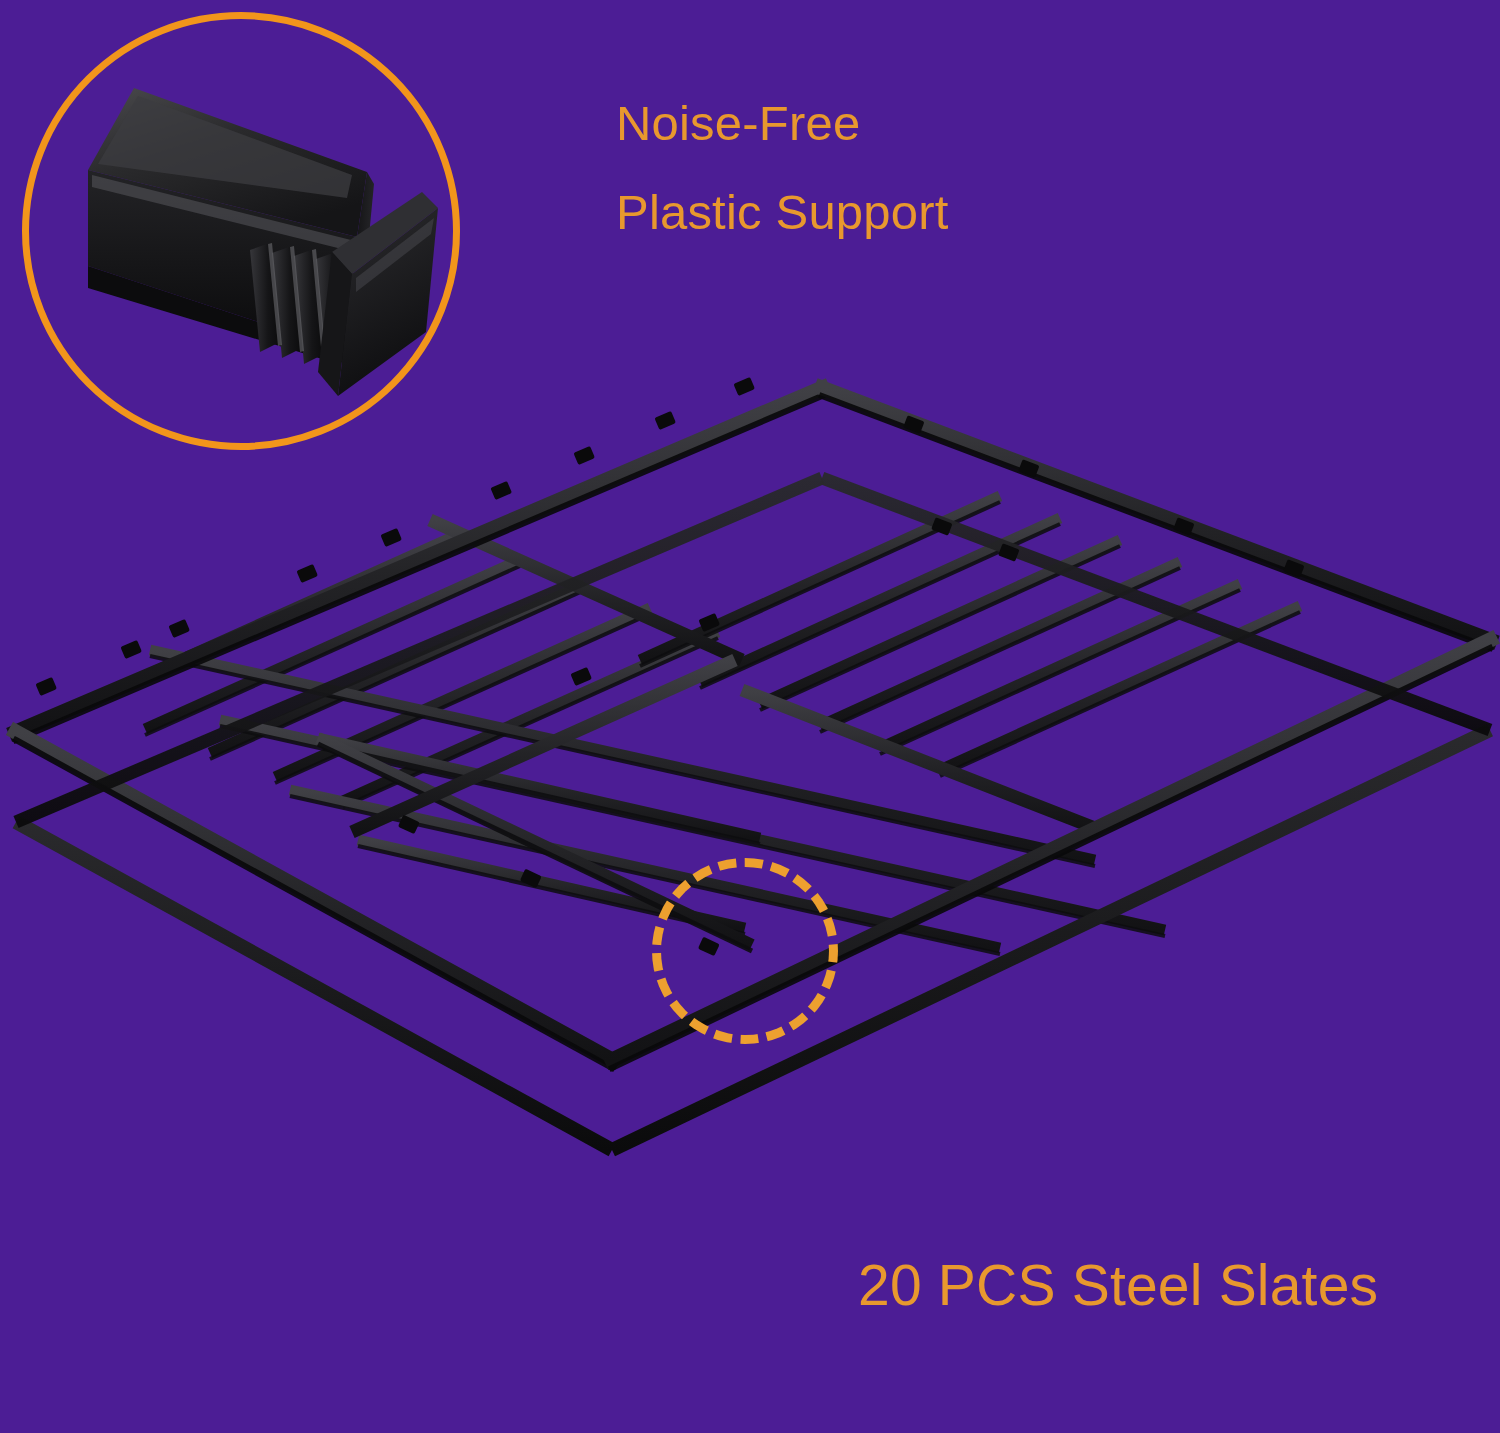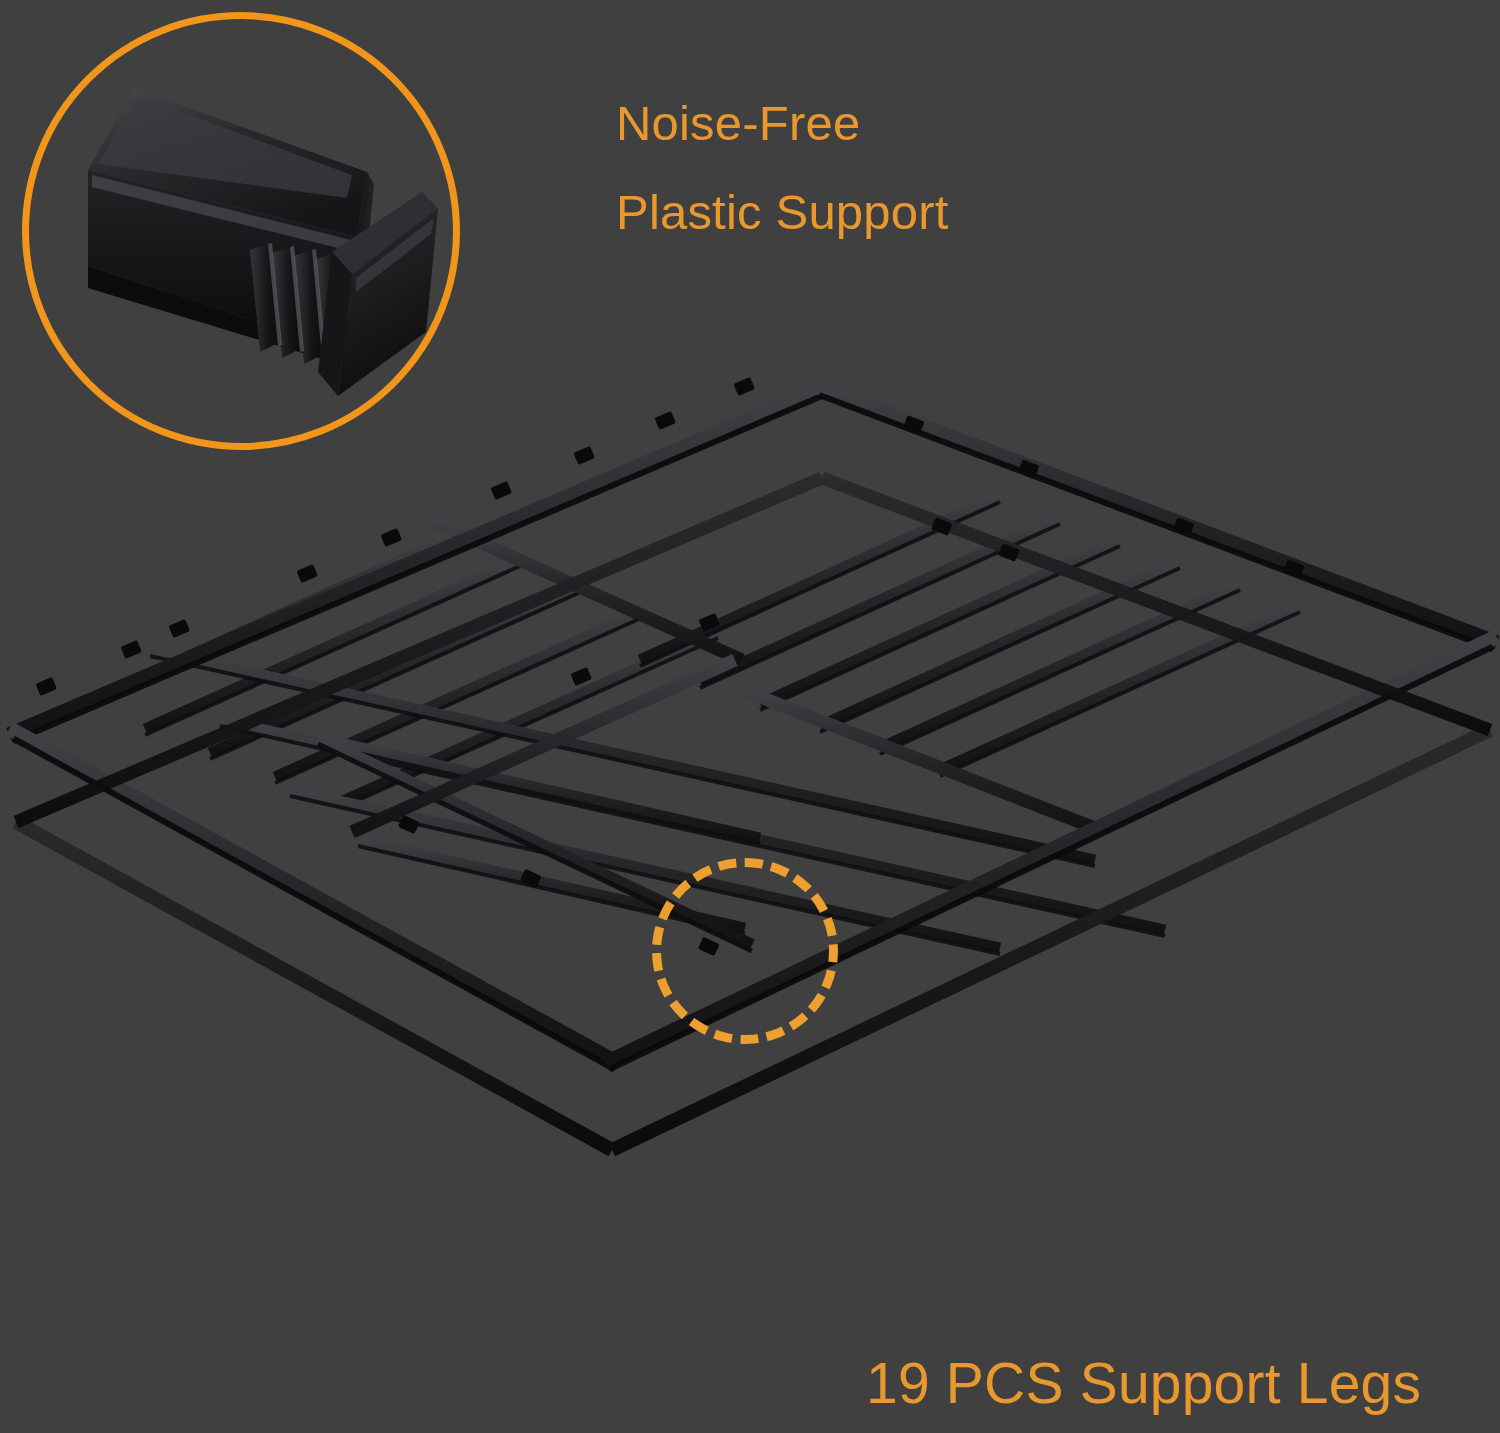--- a/index.html
+++ b/index.html
@@ -8,21 +8,21 @@
     padding: 0;
     background: #ffffff;
   }
   body {
     font-family: "Liberation Sans", sans-serif;
   }
   #stage {
     position: relative;
     width: 1500px;
     height: 1433px;
-    background: #404040;
+    background: #4c1d95;
     overflow: hidden;
   }
 
   
   #gasket-inset {
     position: absolute;
     left: 22px;
     top: 12px;
     width: 438px;
     height: 438px;
@@ -160,22 +160,22 @@
         <path d="M 334 266 L 412 206 L 409 222 L 334 280 Z" fill="#4a4a4f" opacity="0.5"></path>
       </g>
     </svg>
     <div id="gasket-circle-ring"></div>
   </div>
 
   <div class="callout" id="txt-noise-free">Noise-Free</div>
 
   <div class="callout" id="txt-plastic-gaskets">Plastic Support</div>
 
-
-  <div class="callout" id="txt-support-legs">19 PCS Support Legs</div>
+  <div class="callout" id="txt-steel-slates">20 PCS Steel Slates</div>
+
 
   <svg id="bed-frame-art" viewBox="0 0 1500 860">
     <defs>
       <linearGradient id="tubeTop" x1="0" y1="0" x2="0" y2="1">
         <stop offset="0%" stop-color="#404045"></stop>
         <stop offset="55%" stop-color="#232326"></stop>
         <stop offset="100%" stop-color="#121214"></stop>
       </linearGradient>
       <linearGradient id="tubeSide" x1="0" y1="0" x2="0" y2="1">
         <stop offset="0%" stop-color="#2a2a2d"></stop>

